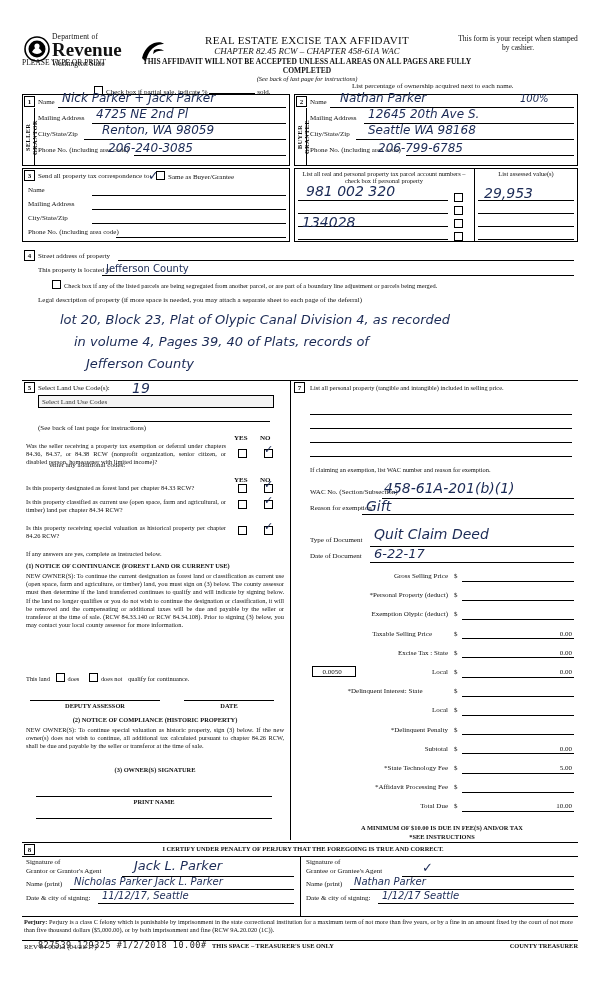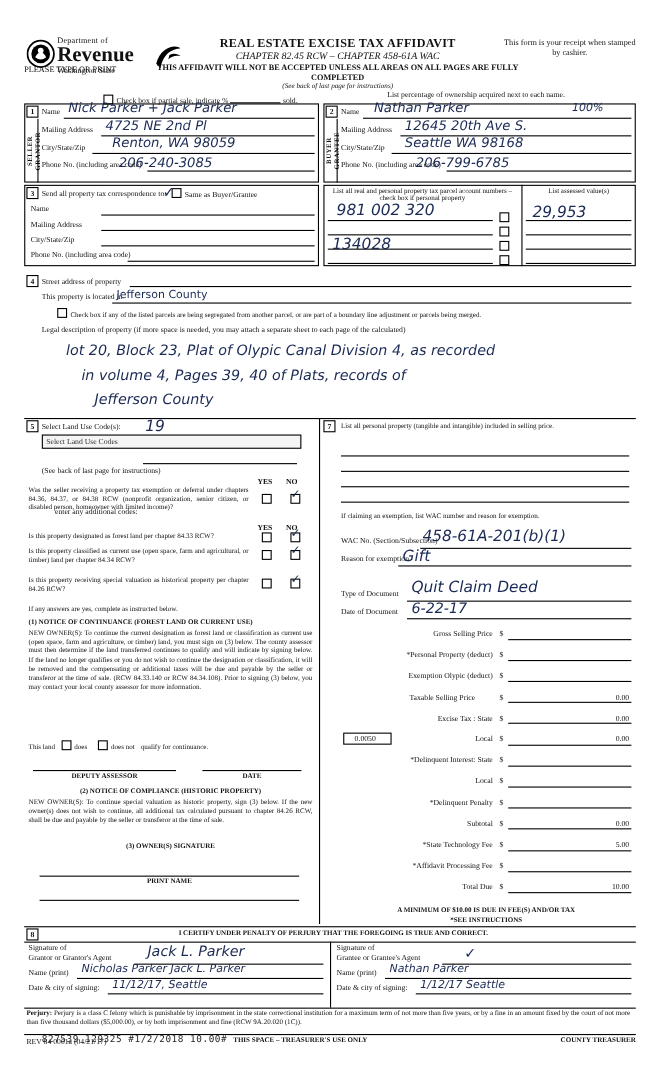--- a/index.html
+++ b/index.html
@@ -9,21 +9,21 @@
 
   
   .logo{position:absolute;left:0;top:4px;width:200px;}
   .logo .dept{font-size:7.5px;letter-spacing:.2px;margin-left:30px;}
   .logo .rev{font-size:19px;font-weight:bold;line-height:.95;margin-left:30px;font-family:"Liberation Serif",serif;}
   .logo .wa{font-size:7.5px;margin-left:30px;}
   .logo .mark{position:absolute;left:2px;top:2px;width:26px;height:30px;}
   .logo .swoosh{position:absolute;left:118px;top:6px;width:26px;height:26px;}
 
   .title{position:absolute;left:120px;top:6px;width:330px;text-align:center;}
-  .title .l1{font-size:11px;font-weight:bold;letter-spacing:.3px;}
+  .title .l1{font-size:11px;font-weight:normal;letter-spacing:.3px;}
   .title .l2{font-size:9px;font-style:italic;}
   .title .l3{font-size:7.5px;font-weight:bold;margin-top:1px;}
   .title .l4{font-size:6.5px;font-style:italic;}
 
   .receipt{position:absolute;right:0;top:6px;width:120px;text-align:center;font-size:7.5px;line-height:1.25;}
 
   .typeprint{position:absolute;left:0;top:30px;font-size:7.5px;}
   .partial{position:absolute;left:72px;top:58px;font-size:7px;}
   .pct{position:absolute;left:330px;top:54px;font-size:7px;}
   .chk{display:inline-block;width:7px;height:7px;border:1px solid #000;vertical-align:-1px;margin-right:3px;}
@@ -178,21 +178,21 @@
   <div class="line" style="left:96px;top:232px;width:456px;"></div>
 
   <div class="lbl" style="left:16px;top:238px;">This property is located in</div>
   <div class="line" style="left:80px;top:247px;width:472px;"></div>
   <div class="hw sm" style="left:84px;top:235px;font-style:normal;">Jefferson County</div>
 
   <div style="position:absolute;left:30px;top:252px;width:520px;font-size:6.4px;">
     <span class="chk"></span><span>Check box if any of the listed parcels are being segregated from another parcel, or are part of a boundary line adjustment or parcels being merged.</span>
   </div>
 
-  <div class="lbl" style="left:16px;top:268px;">Legal description of property (if more space is needed, you may attach a separate sheet to each page of the calculated)</div>
+  <div class="lbl" style="left:16px;top:268px;">Legal description of property (if more space is needed, you may attach a separate sheet to each page of the deferral)</div>
 
   <div class="hw" style="left:38px;top:284px;font-size:13px;">lot  20, Block  23,  Plat of Olypic  Canal  Division 4, as recorded</div>
   <div class="hw" style="left:52px;top:306px;font-size:13px;">in  volume 4,  Pages  39, 40  of Plats,  records of</div>
   <div class="hw" style="left:64px;top:328px;font-size:13px;">Jefferson  County</div>
 
   <div class="vline" style="left:268px;top:352px;height:460px;"></div>
   <div class="line" style="left:0;top:352px;width:556px;"></div>
 
   <div class="num" style="left:2px;top:354px;">5</div>
   <div class="lbl" style="left:16px;top:356px;">Select Land Use Code(s):</div>
@@ -297,21 +297,21 @@
         <div class="lbl" style="left: 300px; top: 620.8px; width: 126px; text-align: right;">Excise Tax : State</div>
         <div class="lbl" style="left: 432px; top: 620.8px;">$</div>
         <div class="line" style="left: 440px; top: 629.3px; width: 112px;"></div>
         <div class="lbl" style="left: 440px; top: 620.8px; width: 110px; text-align: right;">0.00</div>
         <div class="lbl" style="left: 340px; top: 640px; width: 86px; text-align: right;">Local</div>
         <div class="lbl" style="left: 432px; top: 640px;">$</div>
         <div class="line" style="left: 440px; top: 648.5px; width: 112px;"></div>
         <div class="lbl" style="left: 440px; top: 640px; width: 110px; text-align: right;">0.00</div>
         <div class="box" style="left: 290px; top: 638px; width: 44px; height: 11px;"></div>
         <div class="lbl" style="left: 292px; top: 640px; width: 36px; text-align: center;">0.0050</div>
-        <div class="lbl" style="left: 300px; top: 659.2px; width: 126px; text-align: right;">*Delinquent Interest: State</div>
+        <div class="lbl" style="left: 300px; top: 659.2px; width: 126px; text-align: center;">*Delinquent Interest: State</div>
         <div class="lbl" style="left: 432px; top: 659.2px;">$</div>
         <div class="line" style="left: 440px; top: 667.7px; width: 112px;"></div>
         <div class="lbl" style="left: 440px; top: 659.2px; width: 110px; text-align: right;"></div>
         <div class="lbl" style="left: 300px; top: 678.4px; width: 126px; text-align: right;">Local</div>
         <div class="lbl" style="left: 432px; top: 678.4px;">$</div>
         <div class="line" style="left: 440px; top: 686.9px; width: 112px;"></div>
         <div class="lbl" style="left: 440px; top: 678.4px; width: 110px; text-align: right;"></div>
         <div class="lbl" style="left: 300px; top: 697.6px; width: 126px; text-align: right;">*Delinquent Penalty</div>
         <div class="lbl" style="left: 432px; top: 697.6px;">$</div>
         <div class="line" style="left: 440px; top: 706.1px; width: 112px;"></div>

